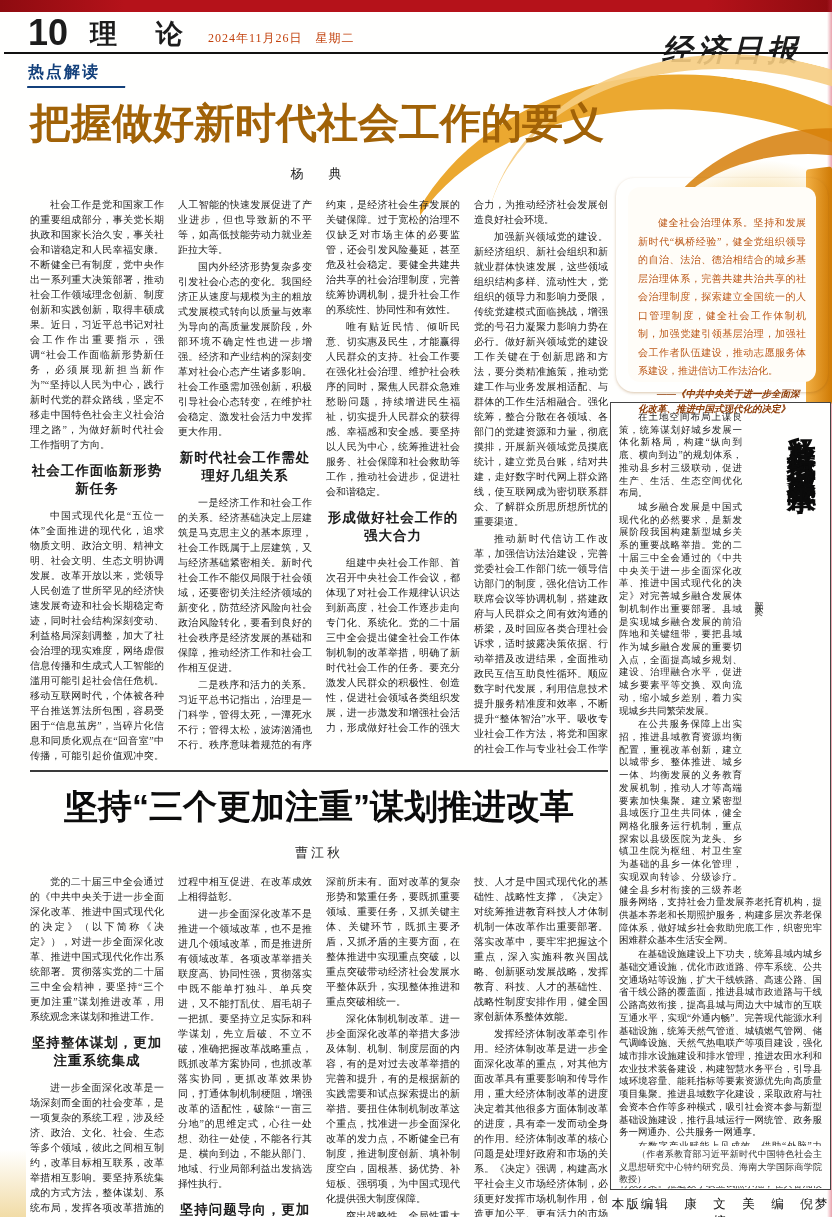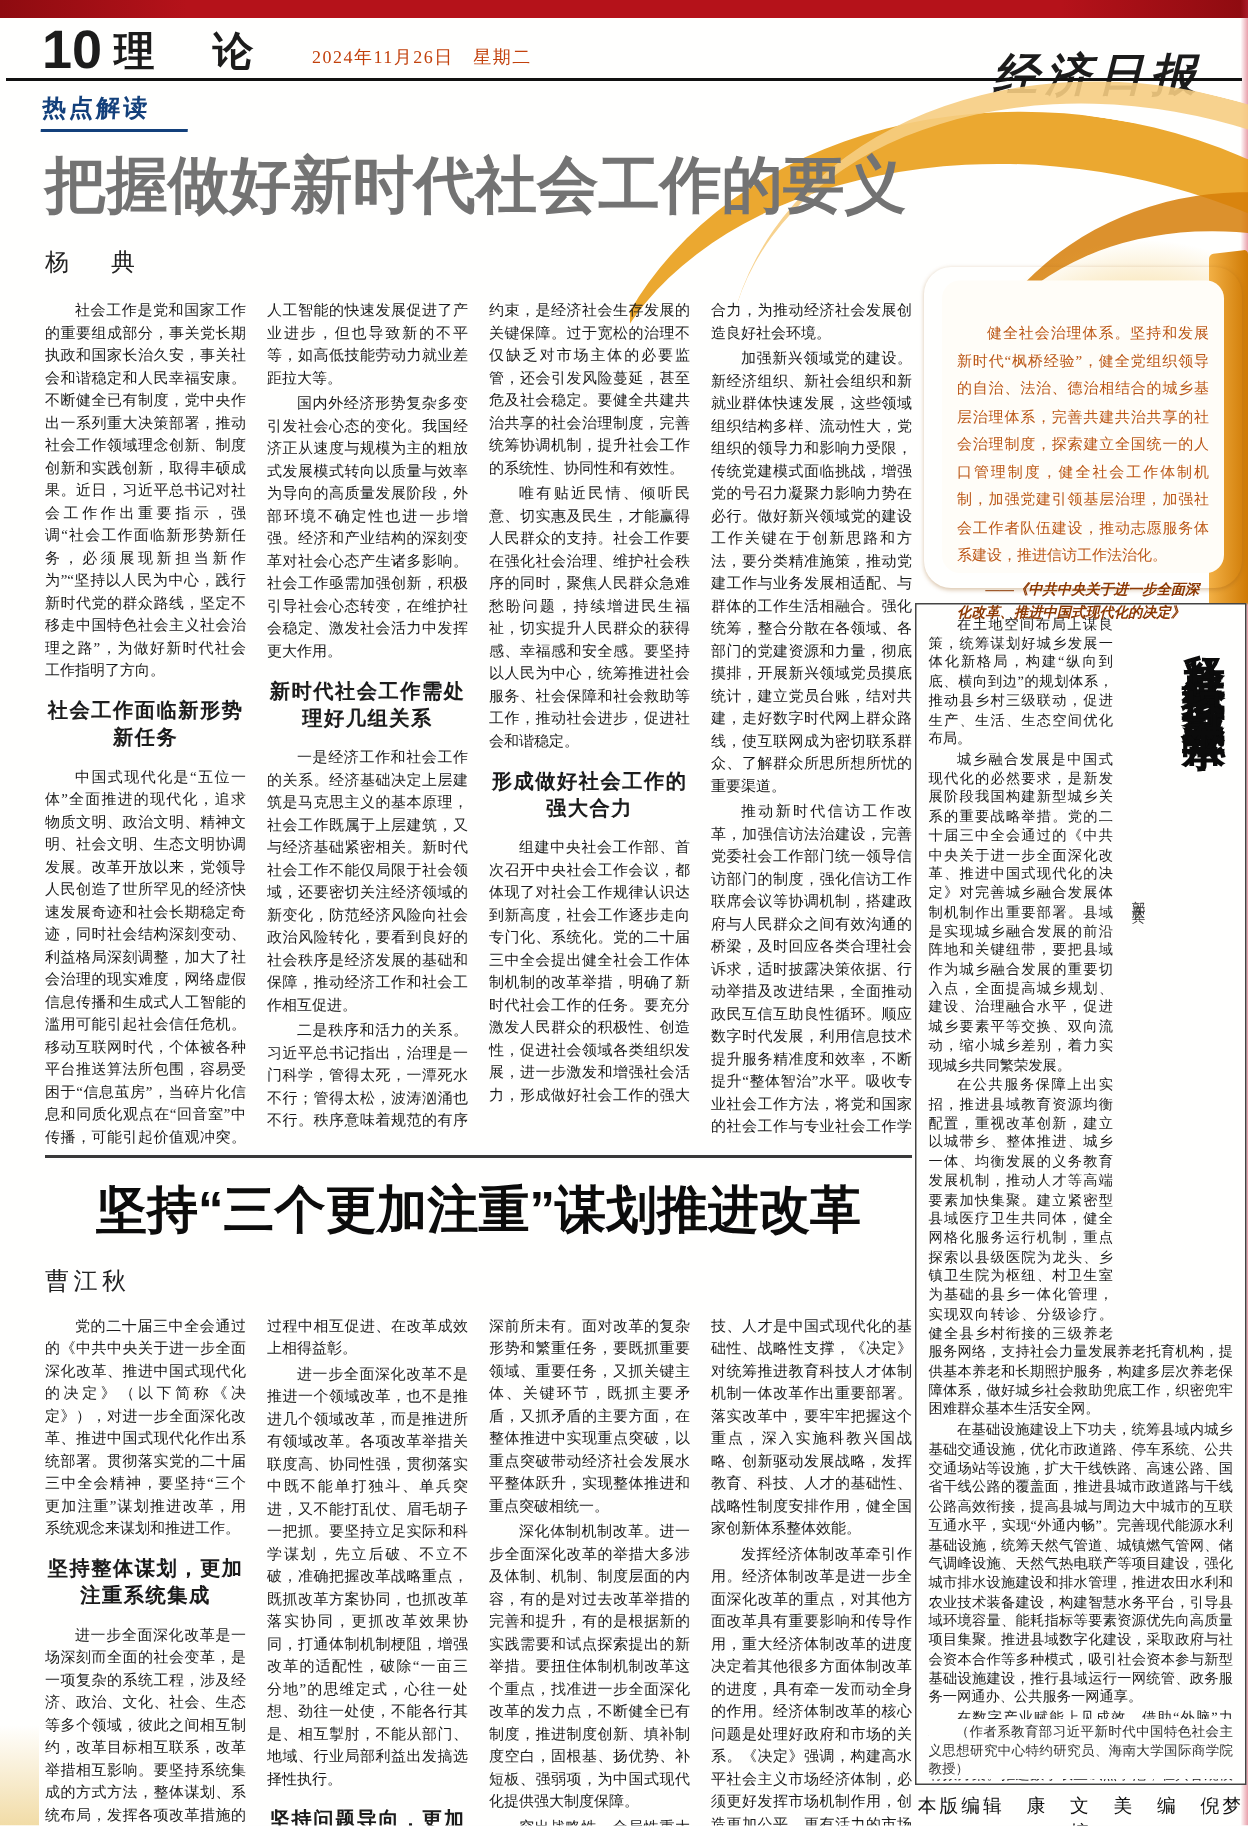--- a/index.html
+++ b/index.html
@@ -11,43 +11,43 @@
           background:linear-gradient(90deg,#8e0b10,#b5121a 15%,#b5121a 85%,#8e0b10);}
   
   .edge-right{position:absolute;right:0;top:0;width:5px;height:1217px;
               background:linear-gradient(90deg,rgba(210,60,80,0),rgba(205,45,70,.45));}
   .edge-bl{position:absolute;left:0;top:1150px;width:26px;height:67px;
            background:linear-gradient(180deg,rgba(230,190,90,0),rgba(228,185,80,.5));}
   
   .header{position:absolute;left:28px;top:16px;width:776px;height:34px;}
   .pageno{position:absolute;left:0;top:-4px;font-family:"Liberation Sans",sans-serif;
           font-weight:bold;font-size:36px;}
-  .section{position:absolute;left:48px;top:0;font-weight:bold;font-size:27px;letter-spacing:16px;}
+  .section{position:absolute;left:62px;top:0;font-weight:bold;font-size:27px;letter-spacing:16px;}
   .date{position:absolute;left:180px;top:14px;font-size:12px;letter-spacing:1px;color:#c2410c;}
   .masthead{position:absolute;right:2px;top:-2px;font-size:30px;font-weight:bold;font-style:italic;
             letter-spacing:5px;font-family:"DejaVu Serif",serif;margin-top:16px;}
   .hrule{position:absolute;left:4px;top:52px;width:824px;height:0;border-top:2px solid #111;}
   
   .tag{position:absolute;left:28px;top:62px;font-weight:bold;font-size:16px;color:#13407b;
        letter-spacing:2px;border-bottom:2px solid #13407b;padding:0 26px 3px 0;transform:skewX(-4deg);z-index:5;}
   
   .swoosh{position:absolute;left:420px;top:40px;width:412px;height:250px;overflow:hidden;z-index:1;pointer-events:none;}
   .arc1{position:absolute;left:-30px;top:36px;width:620px;height:470px;border-radius:50%;
         border-top:36px solid rgba(233,158,25,.9);transform:rotate(9deg);}
   .arc2{position:absolute;left:60px;top:18px;width:560px;height:430px;border-radius:50%;
         border-top:16px solid rgba(246,205,130,.9);transform:rotate(14deg);}
   .arc3{position:absolute;left:210px;top:90px;width:420px;height:360px;border-radius:50%;
         border-top:30px solid rgba(214,126,8,.85);transform:rotate(20deg);}
   .glow{position:absolute;right:-40px;top:120px;width:220px;height:160px;border-radius:50%;
         background:radial-gradient(closest-side,rgba(240,185,60,.8),rgba(240,185,60,0));}
   
   .a1{position:absolute;left:30px;top:96px;width:578px;z-index:3;}
   .a1 h1{margin:0;font-family:"Liberation Sans",sans-serif;font-weight:bold;font-size:41px;
-         letter-spacing:0;white-space:nowrap;color:#737373;}
-  .byline{font-size:16px;letter-spacing:6px;margin-top:14px;color:#222;}
+         letter-spacing:0;white-space:nowrap;color:#a16207;}
+  .byline{text-align:center;font-size:13px;letter-spacing:6px;margin-top:14px;color:#222;}
   .a1body{margin-top:14px;height:566px;column-count:4;column-gap:14px;column-fill:auto;overflow:hidden;}
   .cols4 p.p,.cols4 p.note{margin:0 0 2px;font-size:10px;line-height:1.5;text-align:justify;text-indent:2em;}
   .cols4 h3.h{font-family:"Liberation Sans",sans-serif;font-weight:bold;font-size:13.5px;
               text-align:center;margin:10px 0;letter-spacing:1px;}
   .a1rule{position:absolute;left:30px;top:770px;width:578px;border-top:2px solid #3a3a3a;}
   
   .a2{position:absolute;left:30px;top:784px;width:578px;z-index:3;}
   .a2 h2{margin:0;text-align:center;font-family:"Liberation Sans",sans-serif;font-weight:bold;
          font-size:34px;white-space:nowrap;color:#0c0c0c;}
   .a2body{margin-top:12px;height:420px;column-count:4;column-gap:14px;column-fill:auto;overflow:hidden;}
@@ -144,21 +144,21 @@
   </div>
   <div class="editor">本版编辑　康　文　美　编　倪梦婷</div>
 
   <div class="a2">
     <h2>坚持“三个更加注重”谋划推进改革</h2>
     <div class="byline">曹江秋</div>
     <div class="a2body cols4">
         <p class="p">党的二十届三中全会通过的《中共中央关于进一步全面深化改革、推进中国式现代化的决定》（以下简称《决定》），对进一步全面深化改革、推进中国式现代化作出系统部署。贯彻落实党的二十届三中全会精神，要坚持“三个更加注重”谋划推进改革，用系统观念来谋划和推进工作。</p>
         <h3 class="h">坚持整体谋划，更加注重系统集成</h3>
         <p class="p">进一步全面深化改革是一场深刻而全面的社会变革，是一项复杂的系统工程，涉及经济、政治、文化、社会、生态等多个领域，彼此之间相互制约，改革目标相互联系，改革举措相互影响。要坚持系统集成的方式方法，整体谋划、系统布局，发挥各项改革措施的联动效应和整体效能，使各方面改革相互配合、协同高效。加强改革协同性，要加强政策沟通衔接，使各项改革举措在政策取向上相互配合、在实施过程中相互促进、在改革成效上相得益彰。</p>
-        <p class="p">进一步全面深化改革不是推进一个领域改革，也不是推进几个领域改革，而是推进所有领域改革。各项改革举措关联度高、协同性强，贯彻落实中既不能单打独斗、单兵突进，又不能打乱仗、眉毛胡子一把抓。要坚持立足实际和科学谋划，先立后破、不立不破，准确把握改革战略重点，既抓改革方案协同，也抓改革落实协同，更抓改革效果协同，打通体制机制梗阻，增强改革的适配性，破除“一亩三分地”的思维定式，心往一处想、劲往一处使，不能各行其是、相互掣肘，不能从部门、地域、行业局部利益出发搞选择性执行。</p>
+        <p class="p">进一步全面深化改革不是推进一个领域改革，也不是推进几个领域改革，而是推进所有领域改革。各项改革举措关联度高、协同性强，贯彻落实中既不能单打独斗、单兵突进，又不能打乱仗、眉毛胡子一把抓。要坚持立足实际和科学谋划，先立后破、不立不破，准确把握改革战略重点，既抓改革方案协同，也抓改革落实协同，更抓改革效果协同，打通体制机制梗阻，增强改革的适配性，破除“一亩三分地”的思维定式，心往一处想、劲往一处使，不能各行其是、横向到边，不能从部门、地域、行业局部利益出发搞选择性执行。</p>
         <h3 class="h">坚持问题导向，更加注重突出重点</h3>
         <p class="p">进一步全面深化改革进入“啃硬骨头”的深水区，涉及问题之多、领域之广、矛盾之深前所未有。面对改革的复杂形势和繁重任务，要既抓重要领域、重要任务，又抓关键主体、关键环节，既抓主要矛盾，又抓矛盾的主要方面，在整体推进中实现重点突破，以重点突破带动经济社会发展水平整体跃升，实现整体推进和重点突破相统一。</p>
         <p class="p">深化体制机制改革。进一步全面深化改革的举措大多涉及体制、机制、制度层面的内容，有的是对过去改革举措的完善和提升，有的是根据新的实践需要和试点探索提出的新举措。要扭住体制机制改革这个重点，找准进一步全面深化改革的发力点，不断健全已有制度，推进制度创新、填补制度空白，固根基、扬优势、补短板、强弱项，为中国式现代化提供强大制度保障。</p>
         <p class="p">突出战略性、全局性重大改革。《决定》提出的重大改革举措瞄准的是党和国家事业发展最需要、经济社会发展最紧迫的问题。比如，教育、科技、人才是中国式现代化的基础性、战略性支撑，《决定》对统筹推进教育科技人才体制机制一体改革作出重要部署。落实改革中，要牢牢把握这个重点，深入实施科教兴国战略、创新驱动发展战略，发挥教育、科技、人才的基础性、战略性制度安排作用，健全国家创新体系整体效能。</p>
         <p class="p">发挥经济体制改革牵引作用。经济体制改革是进一步全面深化改革的重点，对其他方面改革具有重要影响和传导作用，重大经济体制改革的进度决定着其他很多方面体制改革的进度，具有牵一发而动全身的作用。经济体制改革的核心问题是处理好政府和市场的关系。《决定》强调，构建高水平社会主义市场经济体制，必须更好发挥市场机制作用，创造更加公平、更有活力的市场环境，实现资源配置效率最优化和效益最大化。当前，扭住经济体制改革这个“牛鼻子”，就能更好促进其他领域深层次矛盾的化解，带动其他方面改革相应推进，进一步解放和发展社会生产力、增强社会活力，推动生产关系和生产力、上层建筑和经济基础更好相适应，为推动高质量发展、推进中国式现代化持续注入强劲动力。</p>
       </div>
   </div>
 
 </div>
 

